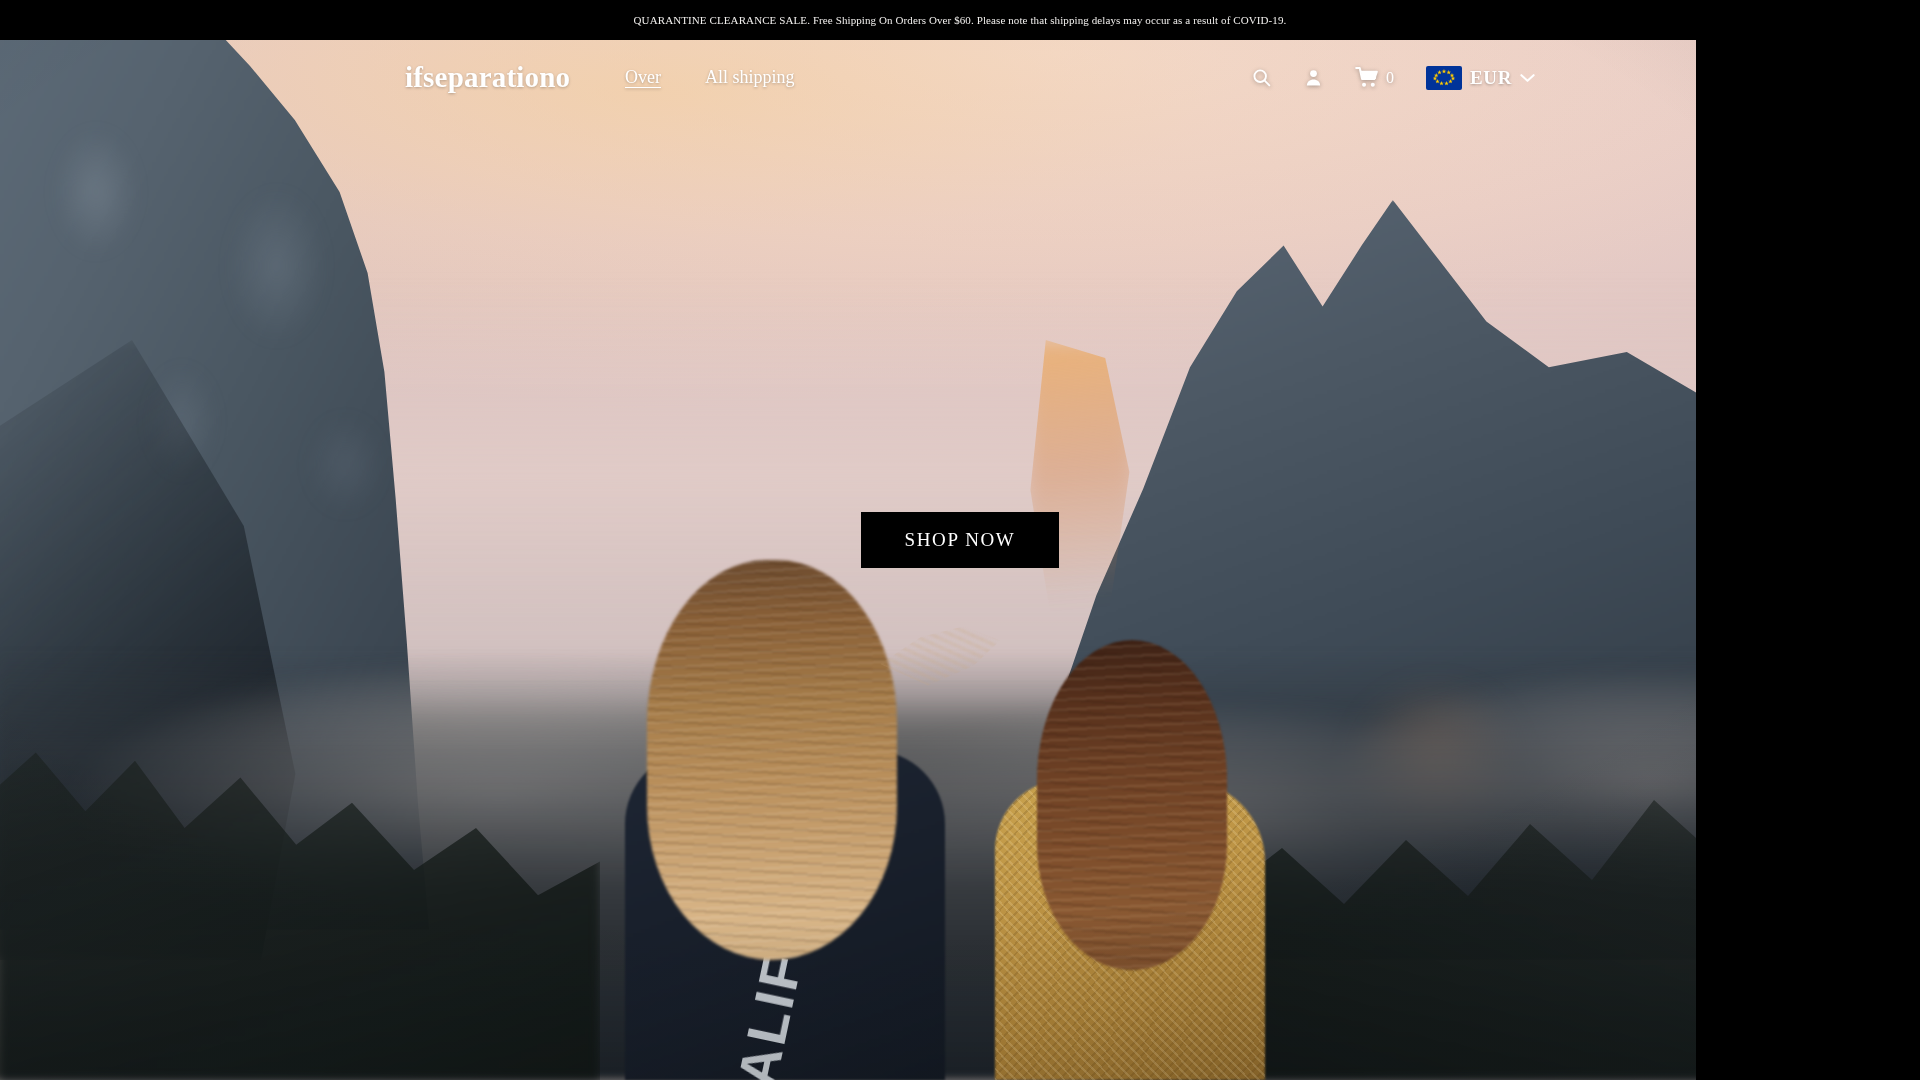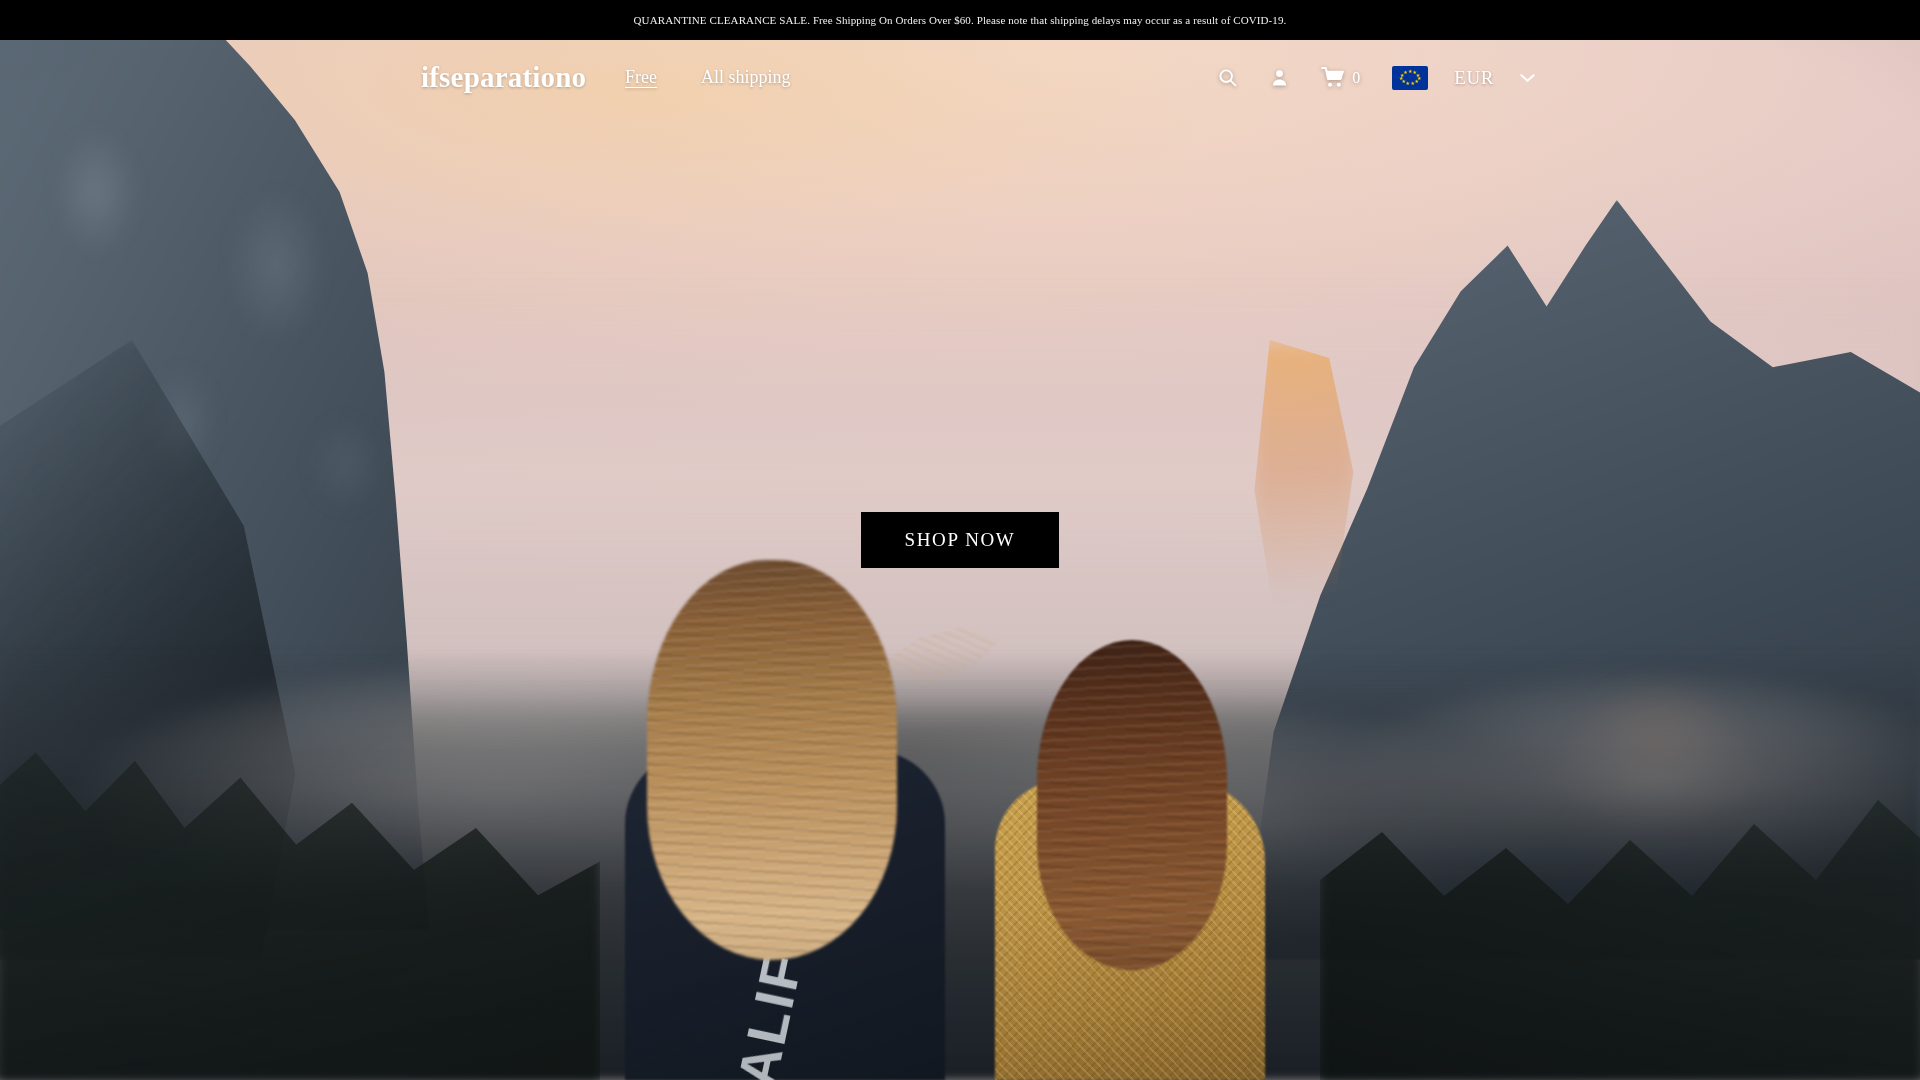--- a/index.html
+++ b/index.html
@@ -22,21 +22,21 @@
     color:#f2f0ee;
     font-size:11px;
     font-family:"Liberation Serif", serif;
     letter-spacing:.1px;
     white-space:nowrap;
   }
 
   
   .hero{
     position:absolute; top:40px; left:0;
-    width:1920px; height:1040px;
+    width:1696px; height:1040px;
     overflow:hidden;
     background:#9a9490;
     padding-left:20px;
   }
   .hero-photo{
     position:absolute; inset:0;
     overflow:hidden;
   }
 
   
@@ -238,21 +238,20 @@
   }
   .logo{
     position:absolute; left:405px;
     color:#ffffff;
     font-family:"Liberation Serif", serif;
     font-weight:700;
     font-size:29px;
     letter-spacing:.2px;
     text-decoration:none;
     text-shadow:0 1px 3px rgba(0,0,0,.25);
-    margin-left:16px;
   }
   .main-nav{
     position:absolute; left:625px;
     display:flex; align-items:center; gap:44px;
   }
   .nav-link{
     color:#ffffff;
     font-family:"Liberation Serif", serif;
     font-size:18px;
     text-decoration:none;
@@ -269,21 +268,21 @@
     color:#fff; text-decoration:none; cursor:pointer;
     filter:drop-shadow(0 1px 2px rgba(0,0,0,.3));
   }
   .icon-btn svg{ display:block; }
   .cart-count{
     color:#fff;
     font-family:"Liberation Serif", serif;
     font-size:16px;
   }
   .currency-selector{
-    display:flex; align-items:center; gap:26px; cursor:pointer;
+    display:flex; align-items:center; gap:8px; cursor:pointer;font-weight:bold;
   }
   .flag{
     width:36px; height:24px;
     background:#003399;
     border-radius:2px;
     position:relative;
     overflow:hidden;
     flex:none;
   }
   .flag .star{
@@ -369,21 +368,21 @@
   <div class="hero-cta-wrap">
     <button class="shop-now-btn">SHOP NOW</button>
   </div>
 </section>
 
 <header class="site-header">
 
   <a class="logo" href="#">ifseparationo</a>
 
   <nav class="main-nav">
-    <a class="nav-link active" href="#">Free</a>
+    <a class="nav-link active" href="#">Over</a>
     <a class="nav-link" href="#">All shipping</a>
   </nav>
 
   <div class="header-actions">
 
     <a class="icon-btn" href="#">
       <span>
         <svg width="21" height="21" viewBox="0 0 24 24" fill="none" stroke="#ffffff" stroke-width="2.1" stroke-linecap="round">
           <circle cx="10.5" cy="10.5" r="6.6"></circle>
           <line x1="15.4" y1="15.4" x2="21" y2="21"></line>

